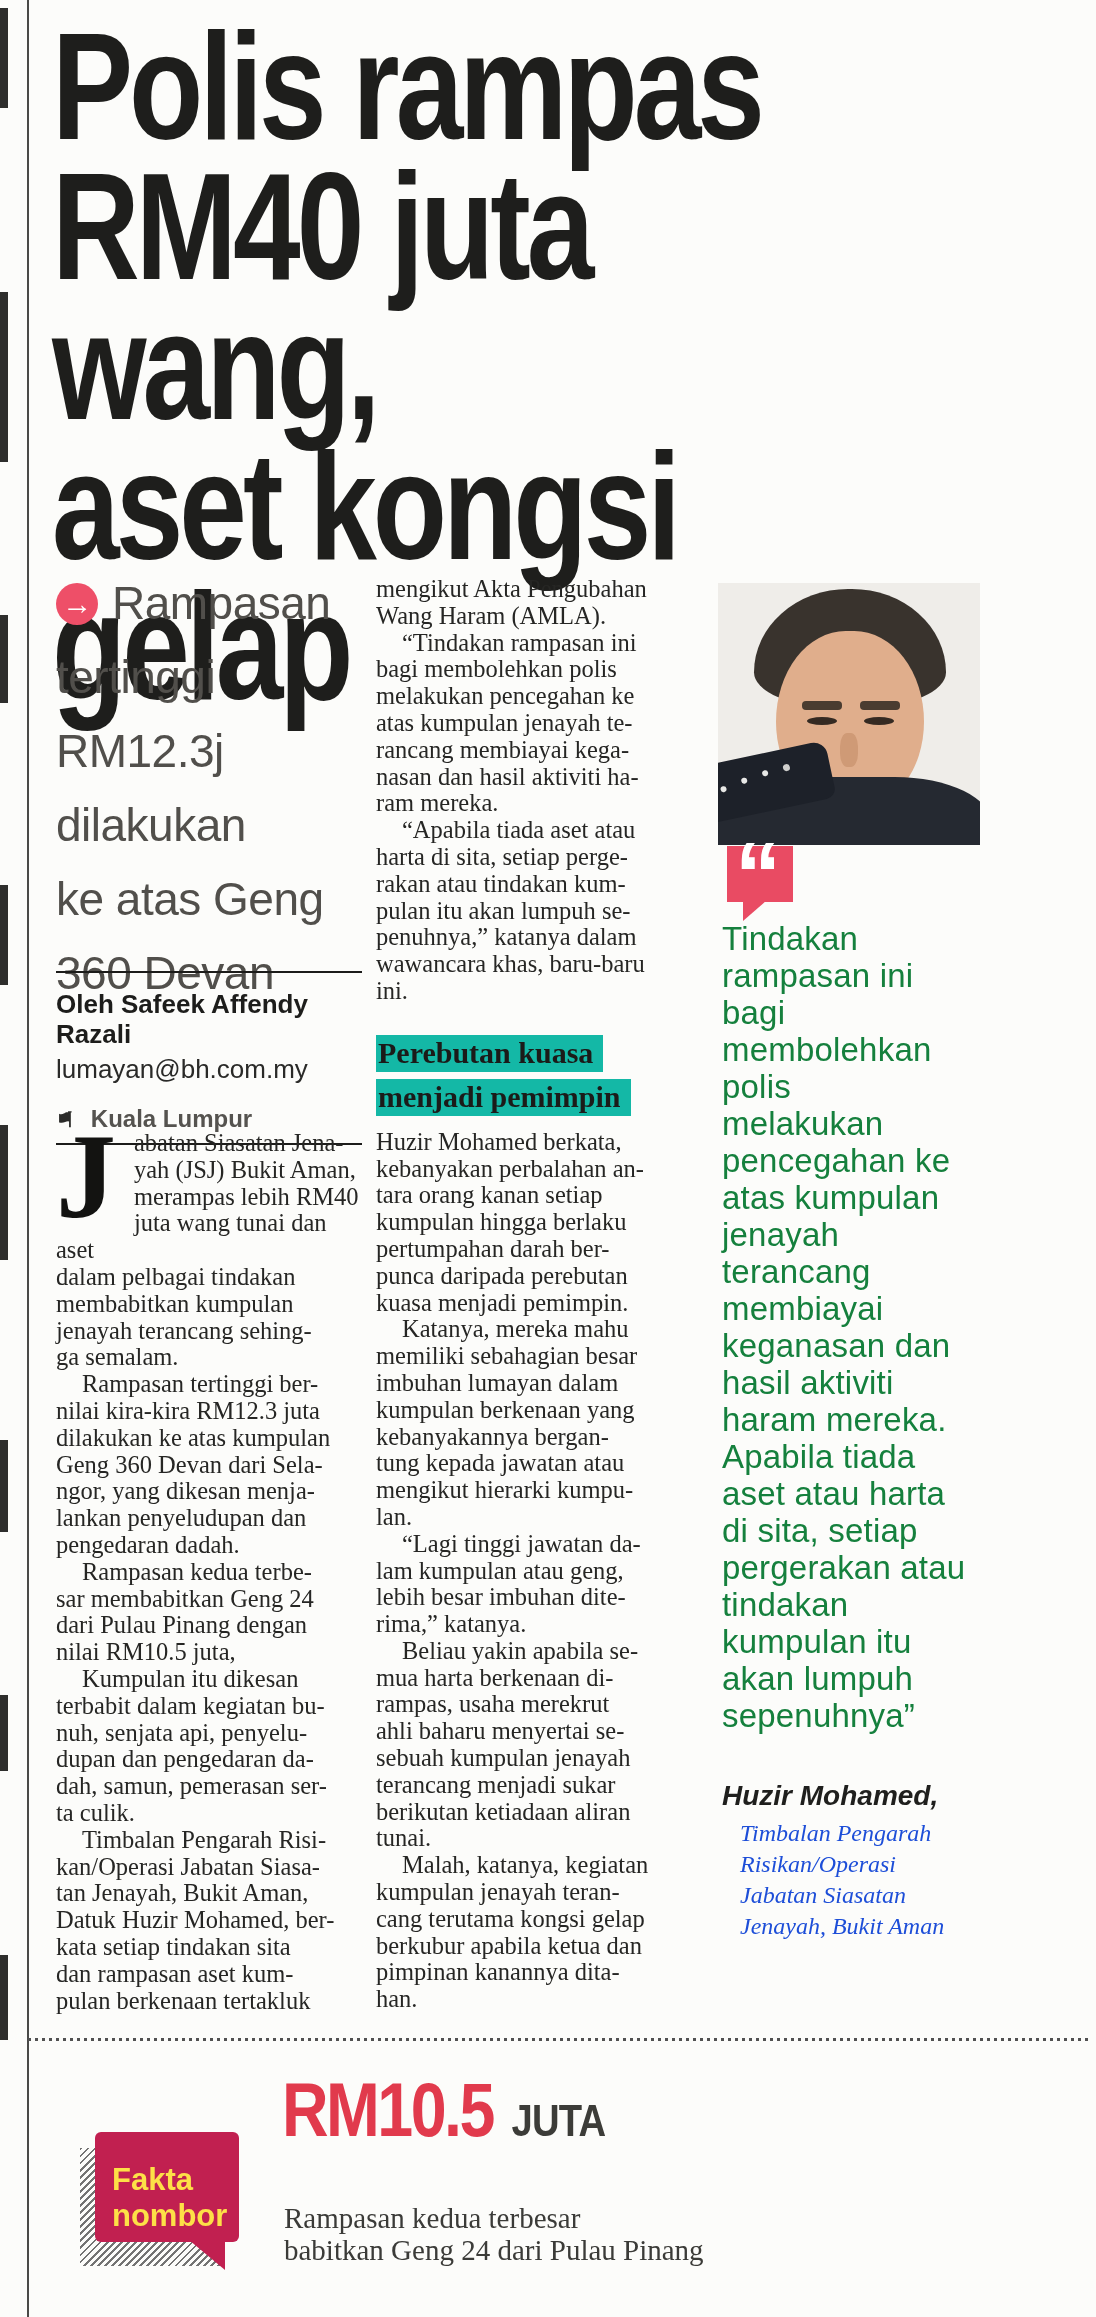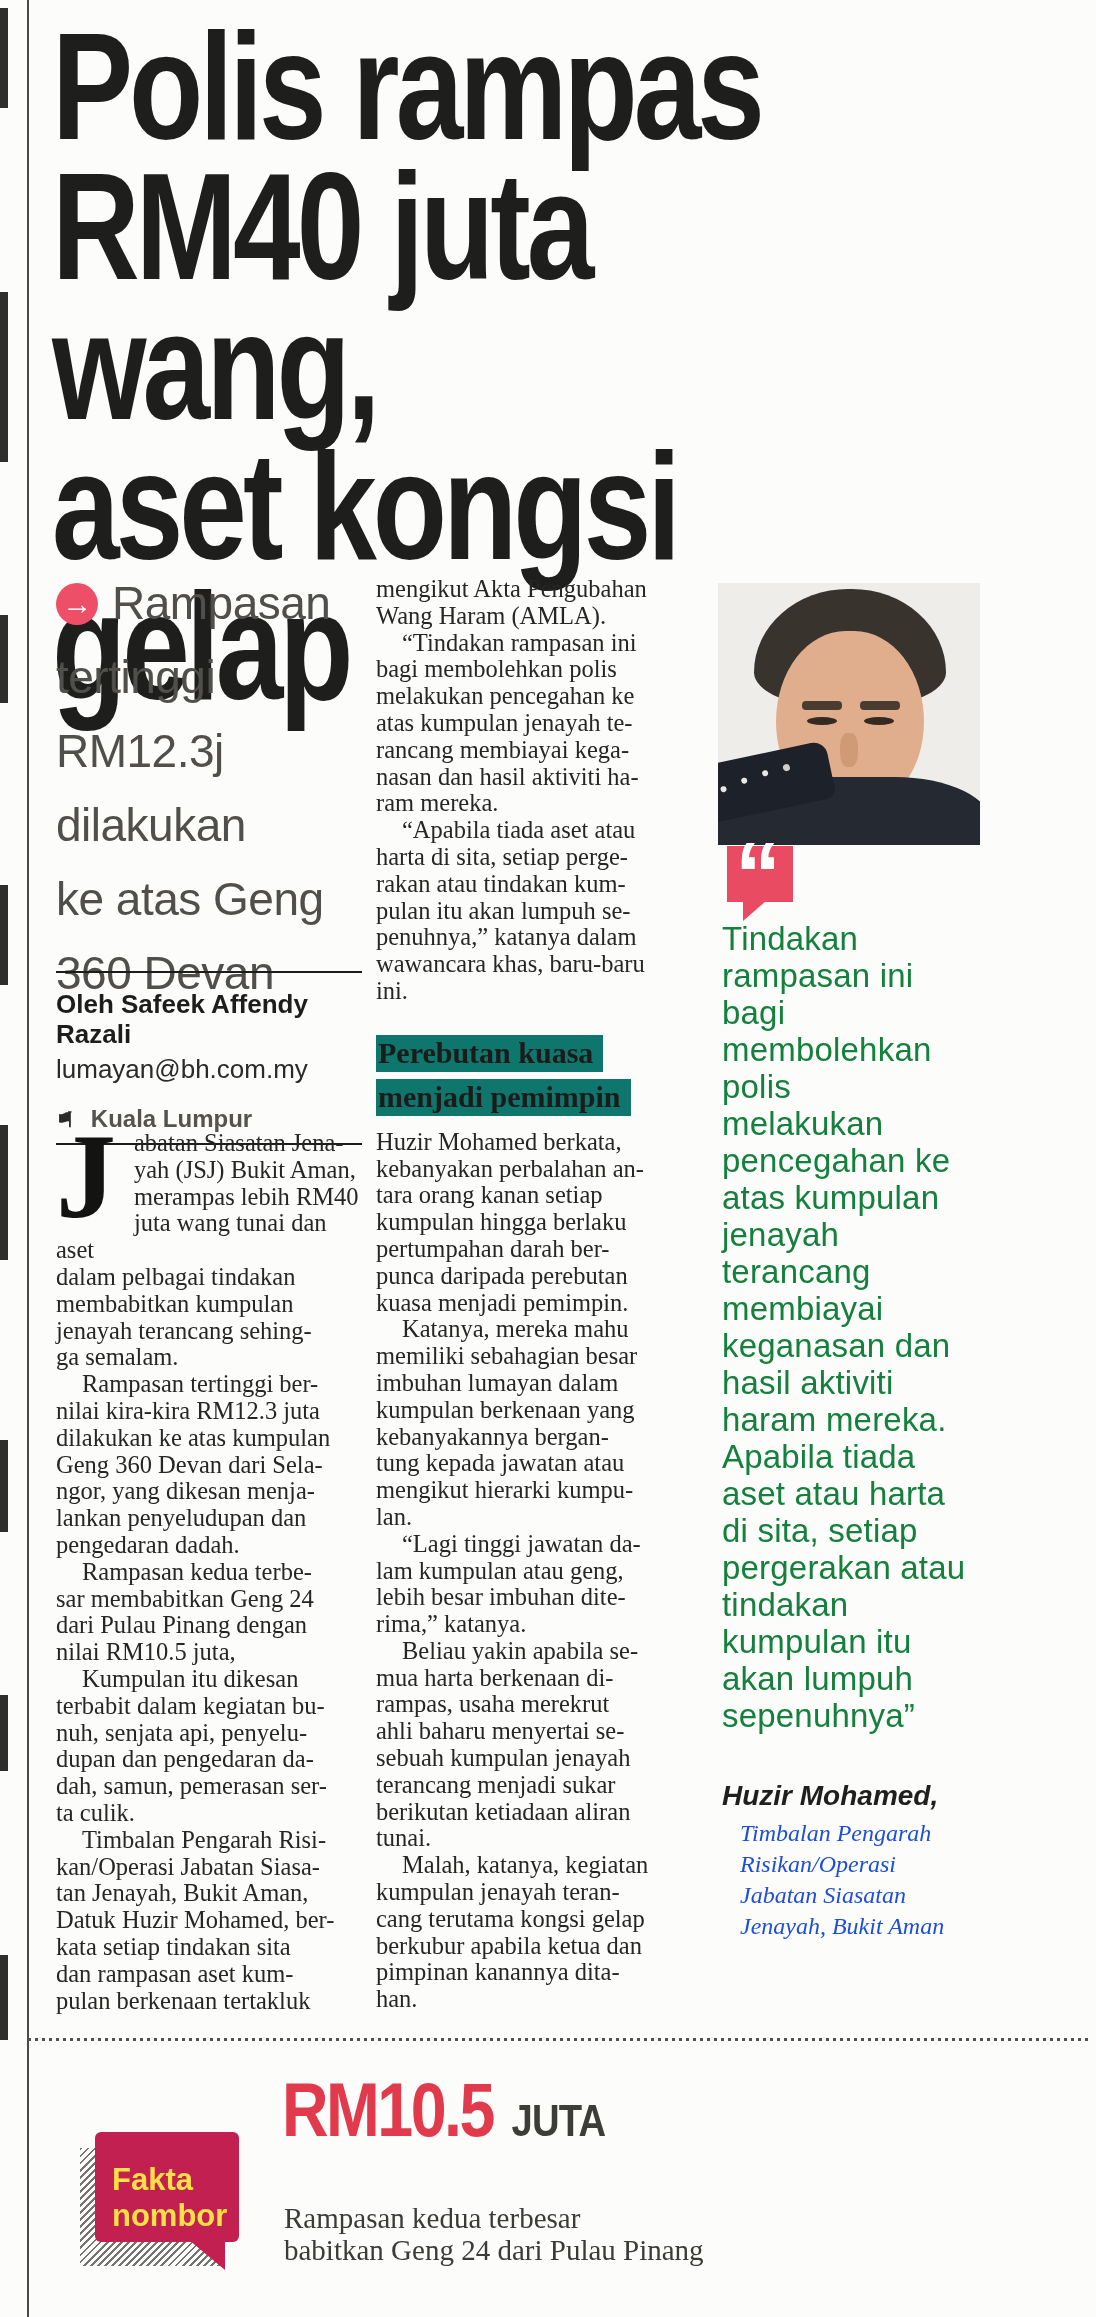--- a/index.html
+++ b/index.html
@@ -57,21 +57,21 @@
     float:left; width:72px; height:82px; margin:4px 6px 0 0;
     font-family:"Liberation Serif", serif; font-weight:700;
     font-size:120px; line-height:86px; color:#131311;
   }
   .subhead {
     text-indent:0; margin:26px 0 10px 0;
     font-family:"Liberation Serif", serif; font-weight:700;
     font-size:30px; line-height:44px; color:#1b1b19;
   }
   .hl {
-    background:#0f766e; padding:1px 10px 3px 2px;
+    background:#14b8a6; padding:1px 10px 3px 2px;
     box-decoration-break:clone; -webkit-box-decoration-break:clone;
   }
 
   
   .photo { position:absolute; left:718px; top:583px; width:262px; height:262px; background:#efede9; overflow:hidden; }
   .ph-hair { position:absolute; left:36px; top:6px; width:192px; height:118px; background:#39332d; border-radius:50% 50% 42% 42% / 72% 72% 30% 30%; }
   .ph-face { position:absolute; left:58px; top:48px; width:148px; height:178px; background:#e0ae8c; border-radius:48% 48% 46% 46% / 52% 52% 50% 50%; }
   .ph-brow1,.ph-brow2 { position:absolute; top:118px; width:40px; height:9px; background:#4a3c30; border-radius:4px; }
   .ph-brow1{ left:84px; } .ph-brow2{ left:142px; }
   .ph-eye1,.ph-eye2 { position:absolute; top:134px; width:30px; height:8px; background:#352a22; border-radius:50%; }

